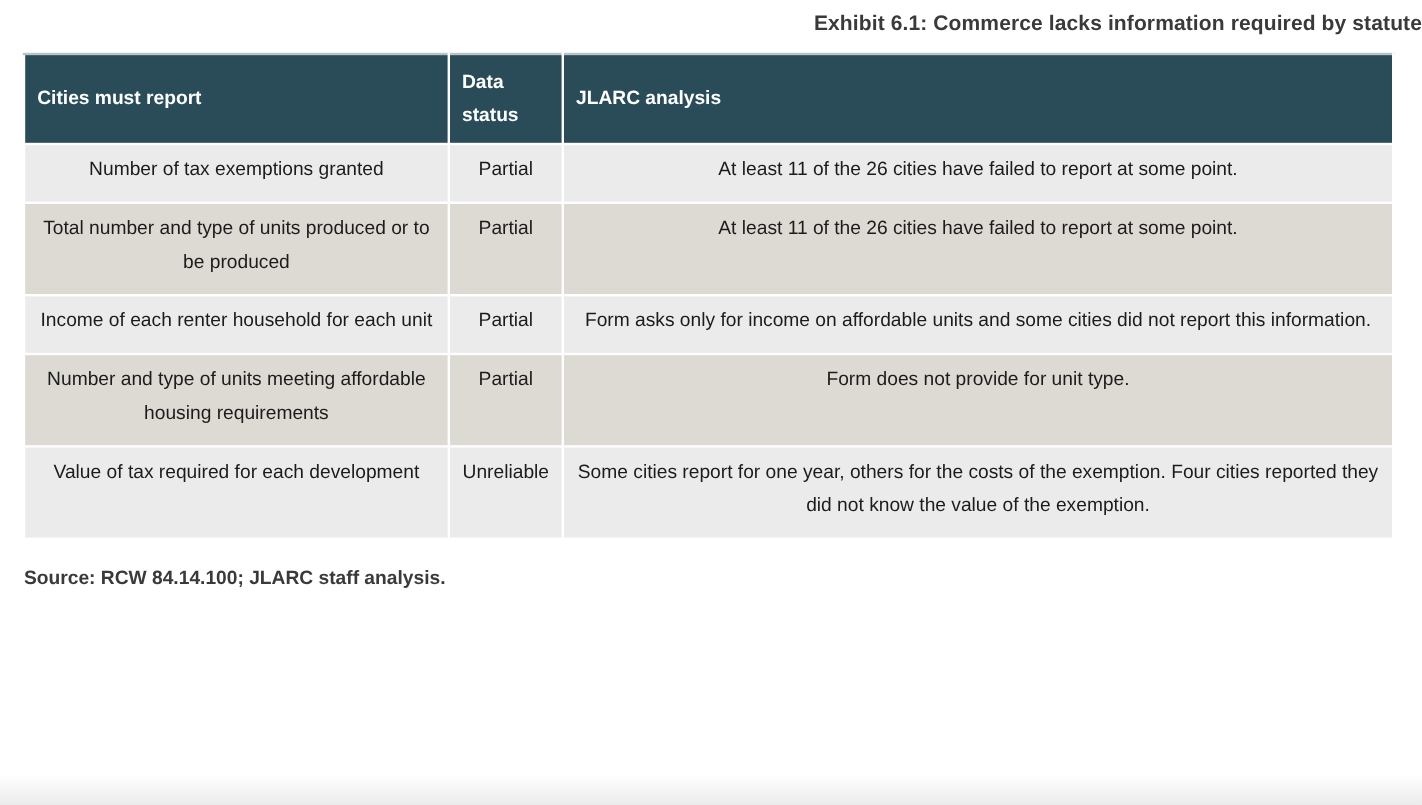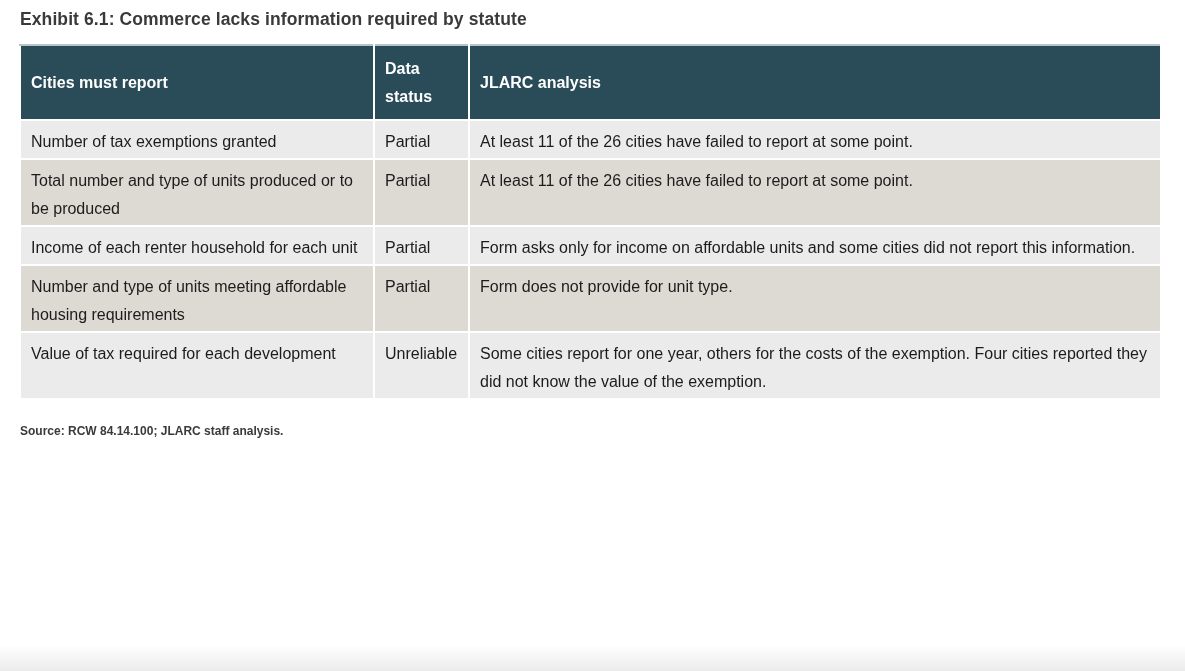--- a/index.html
+++ b/index.html
@@ -14,20 +14,21 @@
     height: 671px;
     overflow: hidden;
     background: #ffffff;
   }
   .exhibit-title {
     margin: 9px 0 0 20px;
     font-size: 17.5px;
     font-weight: bold;
     color: #3a3a3a;
     letter-spacing: 0.1px;
+    text-align: right;
   }
   table.exhibit {
     margin: 14px 0 0 19px;
     width: 1141px;
     border-collapse: collapse;
     table-layout: fixed;
     font-size: 16px;
   }
   table.exhibit col.c1 { width: 354px; }
   table.exhibit col.c2 { width: 95px; }
@@ -42,28 +43,29 @@
     border-top: 2px solid #b9c4c9;
     color: #ffffff;
     font-weight: bold;
     height: 75px;
     vertical-align: middle;
     padding: 6px 10px;
     line-height: 28px;
   }
   table.exhibit tbody td {
     vertical-align: top;
-    padding: 7px 10px 2px 10px;
+    padding: 7px 10px 12px 10px;
     line-height: 28px;
+    text-align: center;
   }
   table.exhibit tbody tr:nth-child(odd) td { background: #ebebeb; }
   table.exhibit tbody tr:nth-child(even) td { background: #ddd9d3; }
   .source-note {
     margin: 24px 0 0 20px;
-    font-size: 12px;
+    font-size: 16px;
     font-weight: bold;
     color: #3a3a3a;
   }
   .bottom-fade {
     position: absolute;
     left: 0; right: 0; bottom: 0;
     height: 26px;
     background: linear-gradient(to bottom, rgba(236,236,236,0), #ebebeb);
     pointer-events: none;
   }

